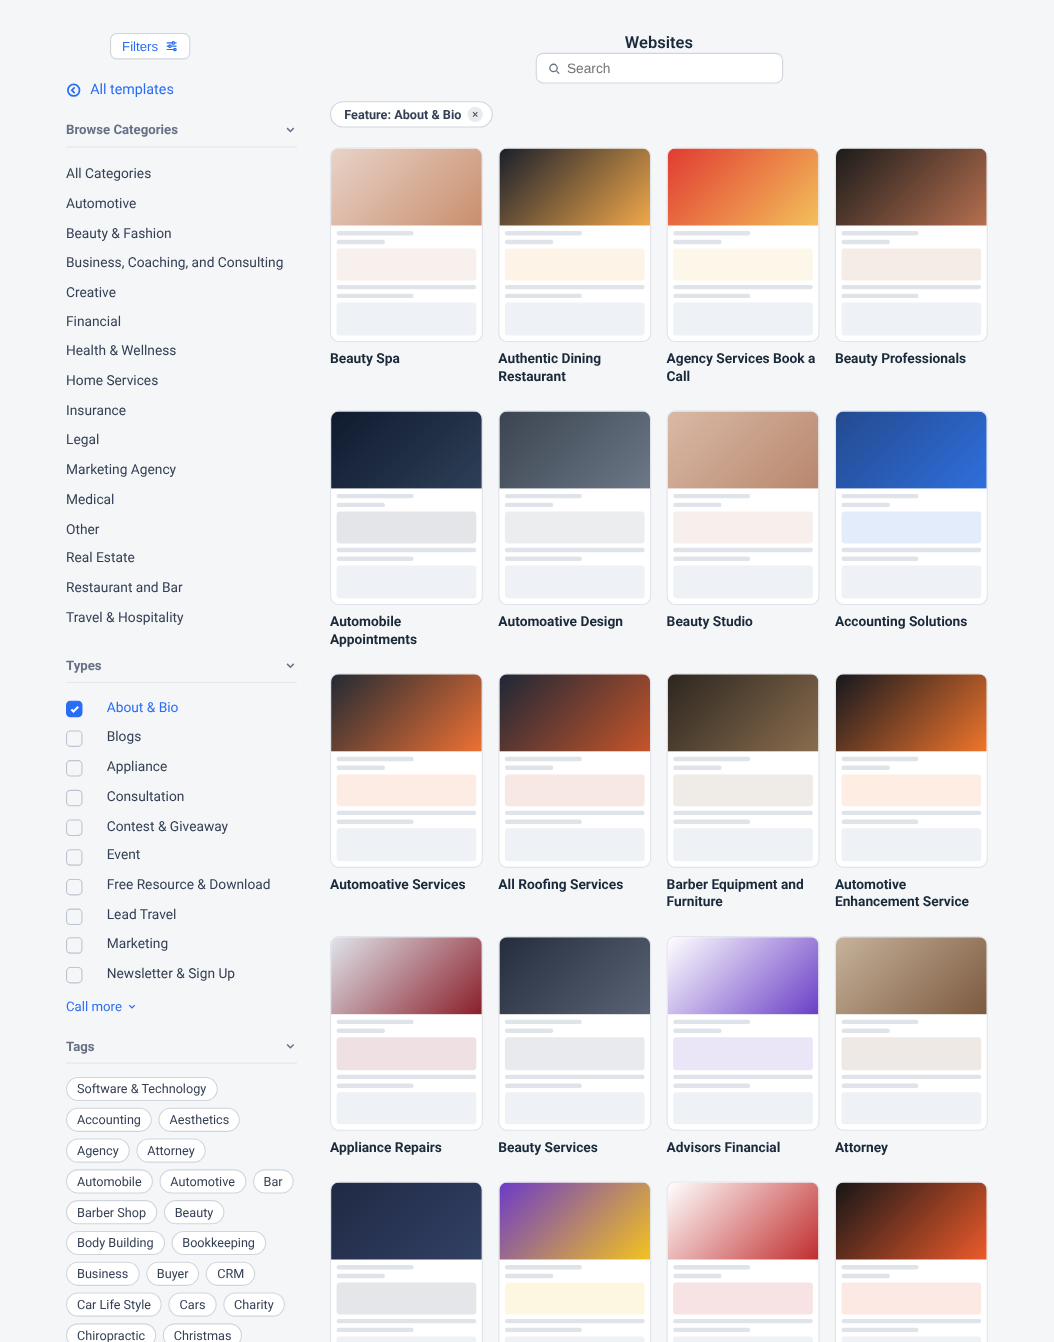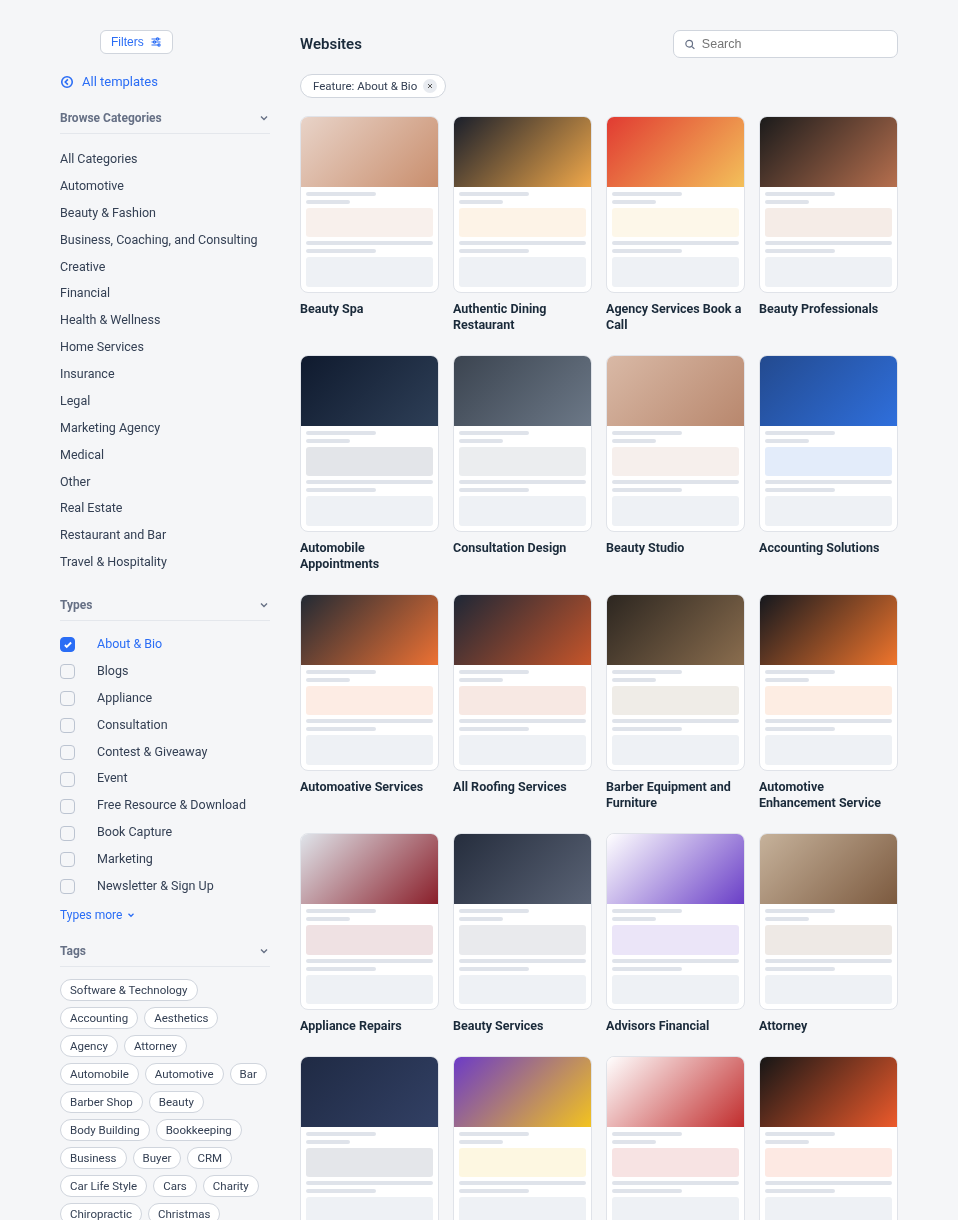--- a/index.html
+++ b/index.html
@@ -108,20 +108,21 @@
     padding: 3px 9px;
     font-size: 11.5px;
     color: #344054;
     cursor: pointer;
   }
 
   .main-header {
     display: flex;
     justify-content: space-between;
     align-items: center;
+    flex-direction: column;
   }
   .main-title { font-size: 15px; font-weight: 600; }
   .search-box {
     display: flex;
     align-items: center;
     gap: 6px;
     border: 1px solid #d0d5dd;
     background: #fff;
     border-radius: 7px;
     padding: 6px 10px;
@@ -140,20 +141,21 @@
     display: inline-flex;
     align-items: center;
     gap: 6px;
     border: 1px solid #d0d5dd;
     background: #fff;
     border-radius: 14px;
     padding: 4px 8px 4px 12px;
     font-size: 11.5px;
     color: #344054;
     margin-top: 16px;
+    font-weight: bold;
   }
   .chip .x {
     width: 14px; height: 14px;
     border-radius: 50%;
     background: #e8ebf0;
     display: flex; align-items: center; justify-content: center;
     cursor: pointer;
   }
   .chip .x svg { width: 8px; height: 8px; }
 
@@ -270,33 +272,33 @@
         <div class="checkbox-row">
           <div class="cbox"></div>
           <span class="lbl">Event</span>
         </div>
         <div class="checkbox-row">
           <div class="cbox"></div>
           <span class="lbl">Free Resource &amp; Download</span>
         </div>
         <div class="checkbox-row">
           <div class="cbox"></div>
-          <span class="lbl">Book Capture</span>
+          <span class="lbl">Lead Travel</span>
         </div>
         <div class="checkbox-row">
           <div class="cbox"></div>
           <span class="lbl">Marketing</span>
         </div>
         <div class="checkbox-row">
           <div class="cbox"></div>
           <span class="lbl">Newsletter &amp; Sign Up</span>
         </div>
       </div>
     <div class="show-more">
-      <span>Types more</span>
+      <span>Call more</span>
       <svg viewBox="0 0 16 16" fill="none" stroke="currentColor" stroke-width="2">
           <path d="M4 6l4 4 4-4"></path>
         </svg>
     </div>
 
     <div class="section-header">
       <span>Tags</span>
       <svg class="chev" viewBox="0 0 16 16" fill="none" stroke="currentColor" stroke-width="1.8">
           <path d="M4 6l4 4 4-4"></path>
         </svg>
@@ -423,21 +425,21 @@
             <div class="hero" style="background: linear-gradient(135deg, rgb(59, 68, 80), rgb(108, 120, 135));"></div>
             <div class="body">
     <div class="bar sm"></div>
     <div class="bar xs"></div>
     <div class="block" style="background:#6c788722"></div>
     <div class="bar"></div>
     <div class="bar sm"></div>
     <div class="block"></div>
   </div>
           </div>
-          <div class="card-title">Consultation Design</div>
+          <div class="card-title">Automoative Design</div>
         </div>
         <div class="card">
           <div class="thumb">
             <div class="hero" style="background: linear-gradient(135deg, rgb(217, 185, 166), rgb(184, 135, 109));"></div>
             <div class="body">
     <div class="bar sm"></div>
     <div class="bar xs"></div>
     <div class="block" style="background:#b8876d22"></div>
     <div class="bar"></div>
     <div class="bar sm"></div>

